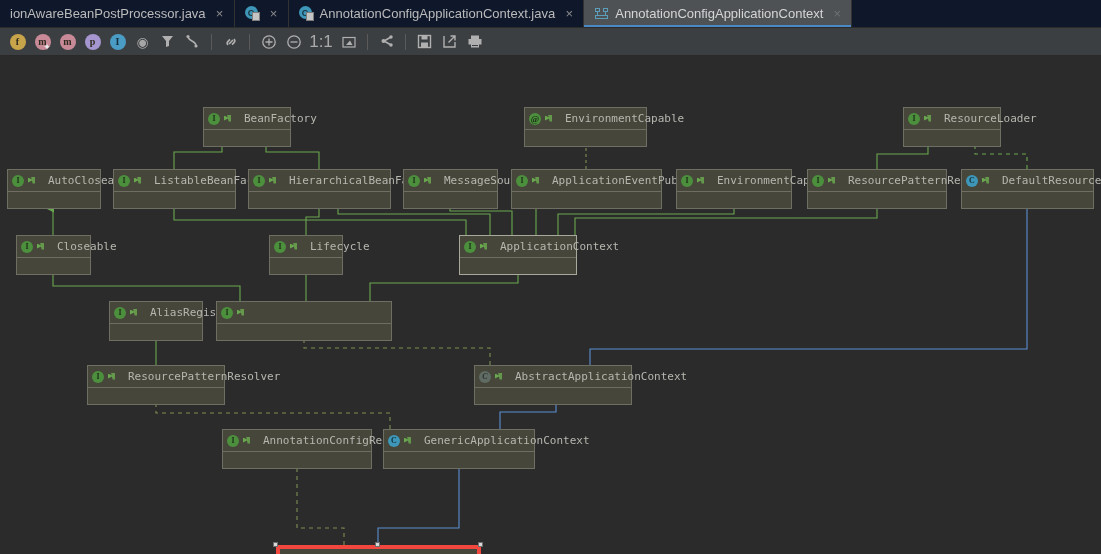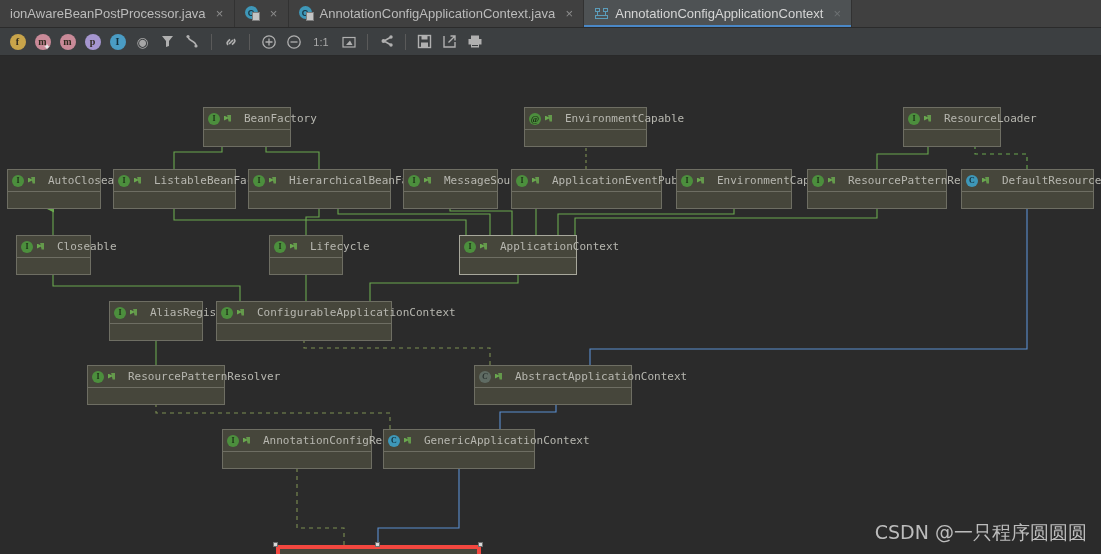--- a/index.html
+++ b/index.html
@@ -6,21 +6,21 @@
   html, body {
     width: 1101px; height: 554px;
     background: #2b2b2b;
     font-family: "Liberation Sans", sans-serif;
     overflow: hidden;
   }
 
   
   #tabbar {
     position: absolute; left: 0; top: 0; width: 1101px; height: 28px;
-    background: #404040;
+    background: #0f172a;
     display: flex; align-items: stretch;
     border-bottom: 1px solid #2b2b2b;
   }
   .tab {
     display: flex; align-items: center; gap: 6px;
     padding: 0 8px 0 10px;
     color: #bbbbbb; font-size: 13px; white-space: nowrap;
     border-right: 1px solid #323232;
     position: relative;
   }
@@ -75,21 +75,21 @@
   .c-f { background: #c8a44a; }
   .c-m1 { background: #c98a98; }
   .c-m2 { background: #c98a98; }
   .c-p { background: #a596cf; }
   .c-i { background: #4a9cc4; color:#12303d; font-family:"Liberation Serif",serif; }
   .star {
     position:absolute; right:4px; bottom:3px; width:8px; height:8px;
     color:#e8e8e8; font-size:9px; line-height:8px; text-align:center;
   }
   .gl { color: #a6a6a6; font-size: 14px; line-height: 1; }
-  .gl-sm { color: #a9a9a9; font-size: 11px; font-family: "Liberation Sans", sans-serif; }
+  .gl-sm { color: #a9a9a9; font-size: 17px; font-family: "Liberation Sans", sans-serif; }
 
   
   #canvas {
     position: absolute; left: 0; top: 56px; width: 1101px; height: 498px;
     background: #2b2b2b; overflow: hidden;
   }
   #edges { position: absolute; left: 0; top: 0; width: 1101px; height: 498px; }
 
   .node {
     position: absolute;
@@ -511,21 +511,20 @@
     </div>
       <div class="body"></div>
   </div>
 
   <div class="node" style="left:216px; top:245px; width:176px">
     <div class="hdr">
       <span class="ki k-iface">
           <span class="d">I</span>
         </span>
       <span class="vm"></span>
-      <span class="nm">ConfigurableApplicationContext</span>
     </div>
       <div class="body"></div>
   </div>
 
   <div class="node" style="left:87px; top:309px; width:138px">
     <div class="hdr">
       <span class="ki k-iface">
           <span class="d">I</span>
         </span>
       <span class="vm"></span>
@@ -574,14 +573,13 @@
         </span>
       <span class="vm"></span>
       <span class="nm">AnnotationConfigApplicationContext</span>
     </div>
   </div>
 
   <div class="handle" style="left:273px;  top:486px;"></div>
   <div class="handle" style="left:375px;  top:486px;"></div>
   <div class="handle" style="left:478px;  top:486px;"></div>
 
-  <div id="watermark">CSDN @一只程序圆圆圆</div>
 </div>
 
 </body></html>

